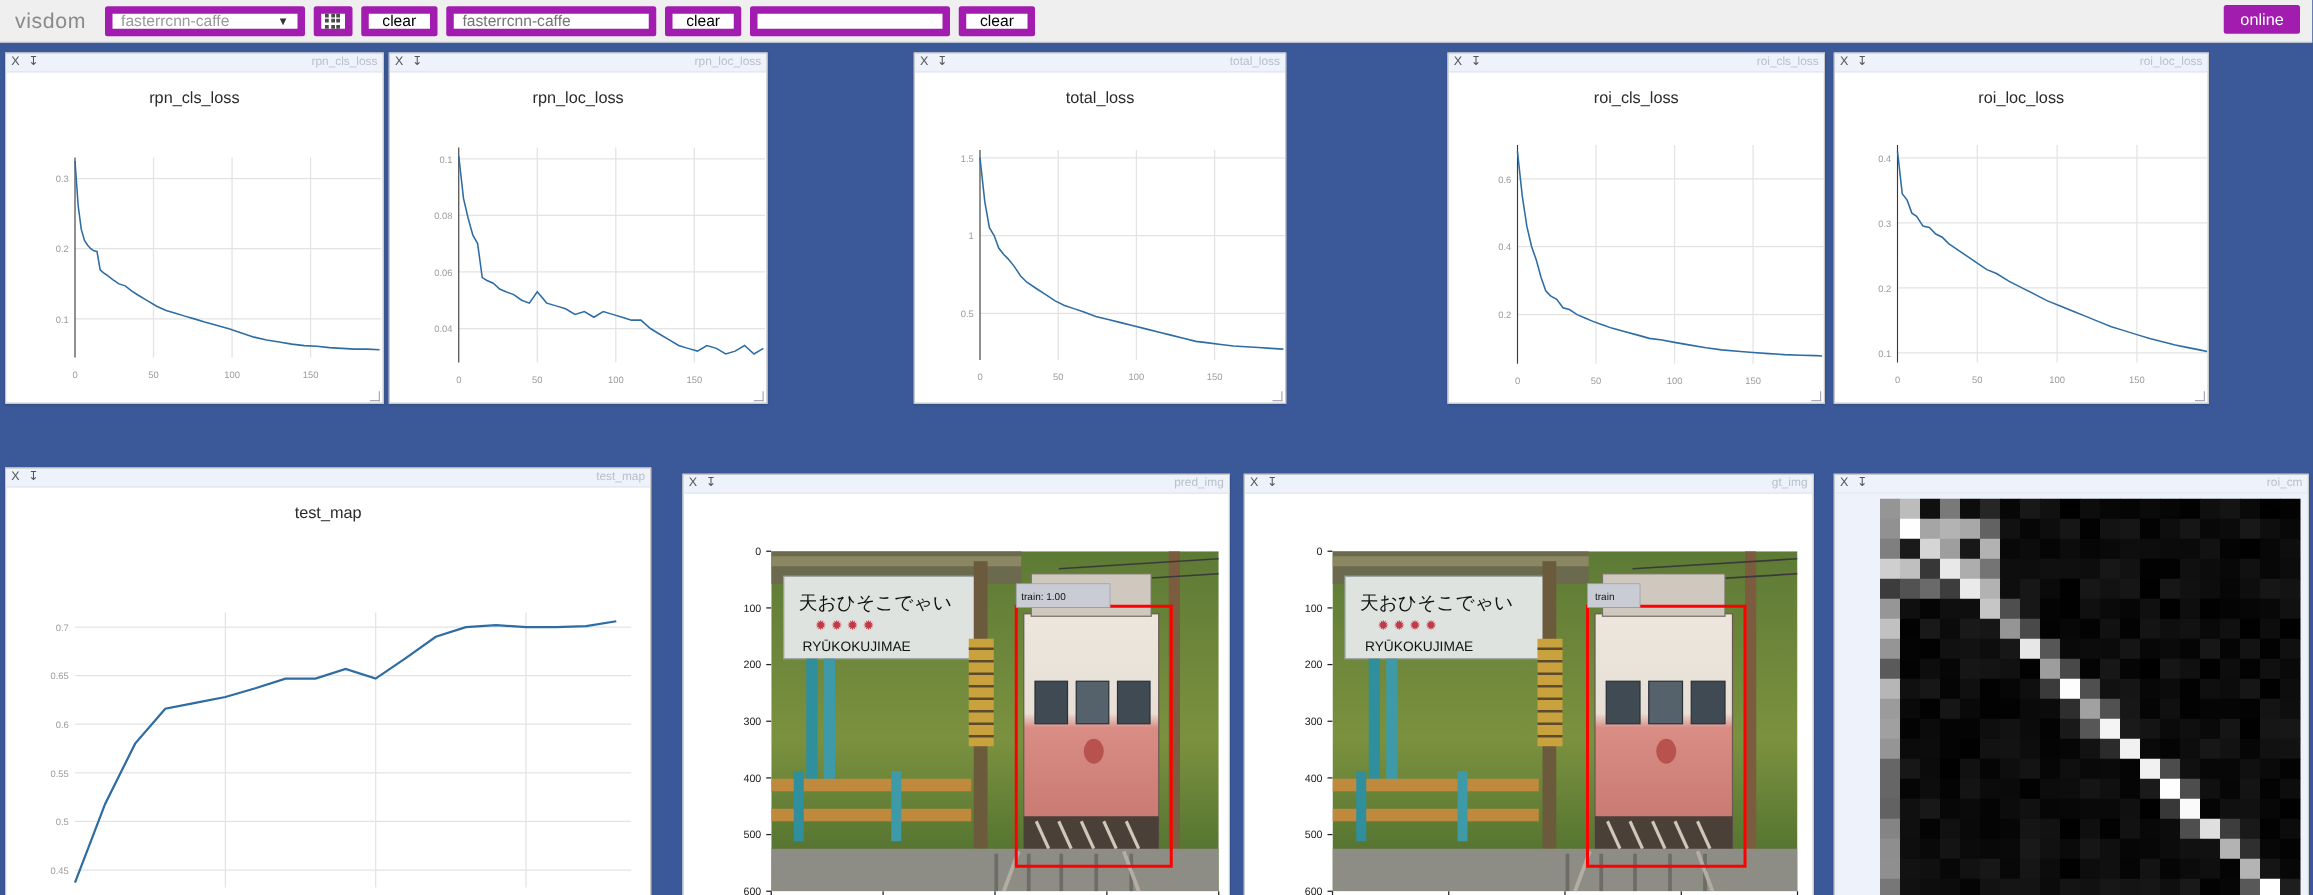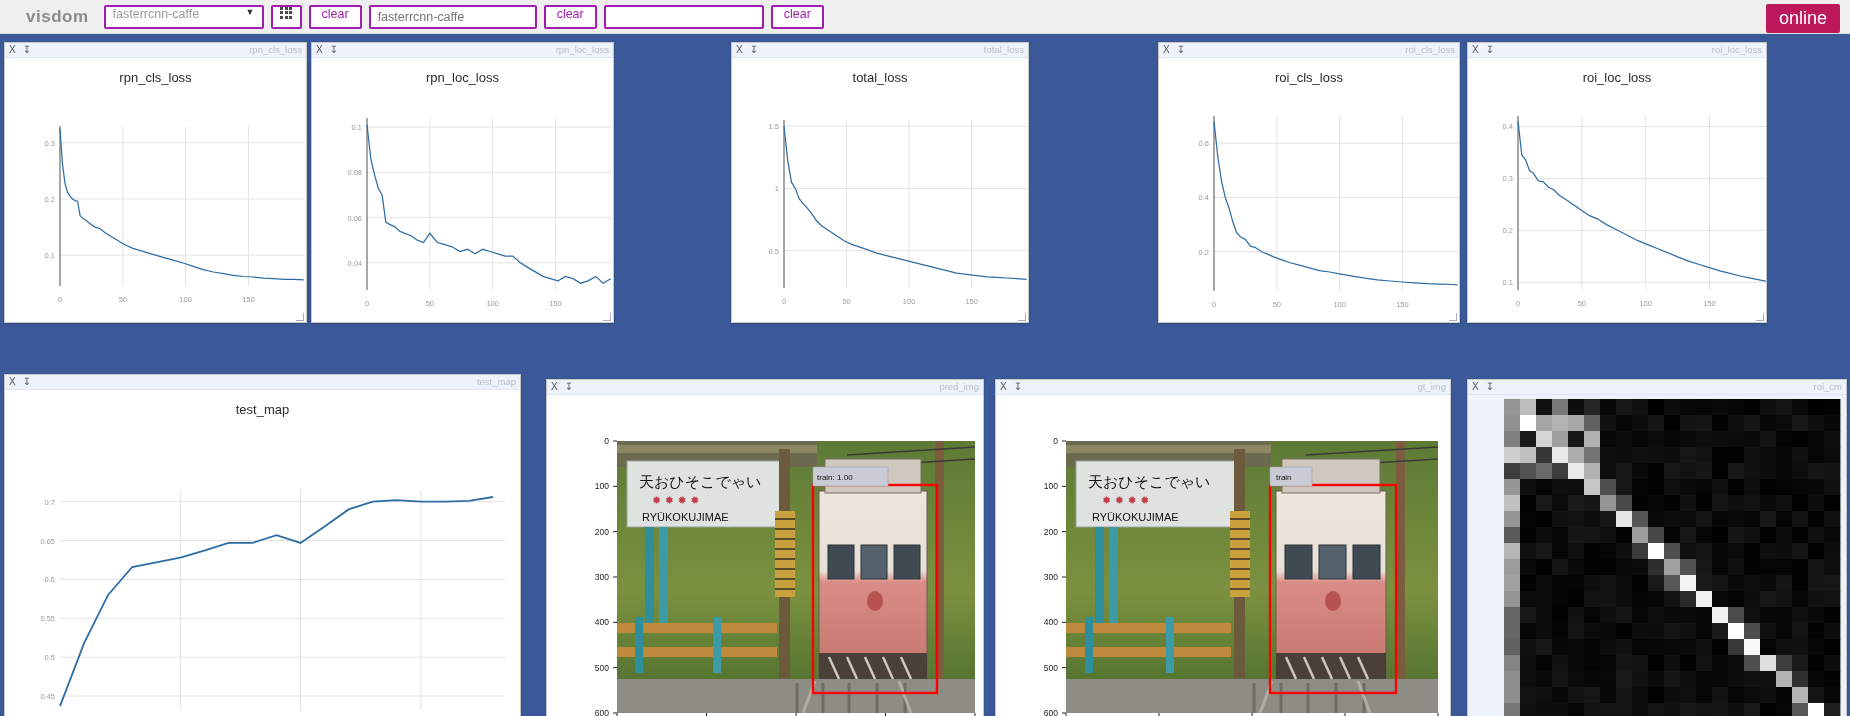--- a/index.html
+++ b/index.html
@@ -14,50 +14,50 @@
     height: 34px; width: 100%;
     background: #efefef;
     display: flex; align-items: center;
     padding: 0 8px;
     gap: 7px;
     border-bottom: 1px solid #dcdcdc;
     position: relative;
   }
   #brand {
     font-size: 17px; color: #8a8a8a; letter-spacing: .5px;
-    padding: 0 8px 0 4px; font-weight: 700; margin-left: 14px;
+    padding: 0 8px 0 4px; font-weight: 400;
   }
   .ctl {
     height: 24px;
-    border: 2px solid #a21caf;
+    border: 6px solid #a21caf;
     background: #fff;
     font-family: "Liberation Sans", sans-serif;
     font-size: 12.5px;
     color: #9a9a9a;
     padding: 0 7px;
-    display: flex; align-items: flex-start;
+    display: flex; align-items: center;
     border-radius: 2px;
   }
   .select-box { width: 160px; justify-content: space-between; position: relative; }
   .select-box .caret { color:#333; font-size: 9px; }
   .grid-btn {
     width: 31px; justify-content: center; background:#fff; cursor:pointer;
   }
   .grid-glyph { display:grid; grid-template-columns: repeat(3,3px); grid-template-rows: repeat(3,3px); gap:1.5px; }
   .grid-glyph i { background:#4a4a4a; width:3px; height:3px; display:block; }
   .btn {
-    cursor: pointer; color: #a21caf; background:#fff;
+    cursor: pointer; color: #000000; background:#fff;
     padding: 0 11px; justify-content:center;
   }
   .txtin { width: 168px; }
   .txtin.blank { width: 160px; }
   #online-badge {
     position: absolute; right: 10px; top: 4px;
-    background: #be185d; color: #fff;
-    font-size: 18px; padding: 4px 13px;
+    background: #a21caf; color: #fff;
+    font-size: 13px; padding: 4px 13px;
     border-radius: 2px;
   }
   
   #workspace { position: relative; width: 1850px; height: 682px; }
   .panel {
     position: absolute;
     background: #fff;
     border: 1px solid #c8c8c8;
     box-shadow: 0 1px 2px rgba(0,0,0,.18);
     overflow: hidden;

